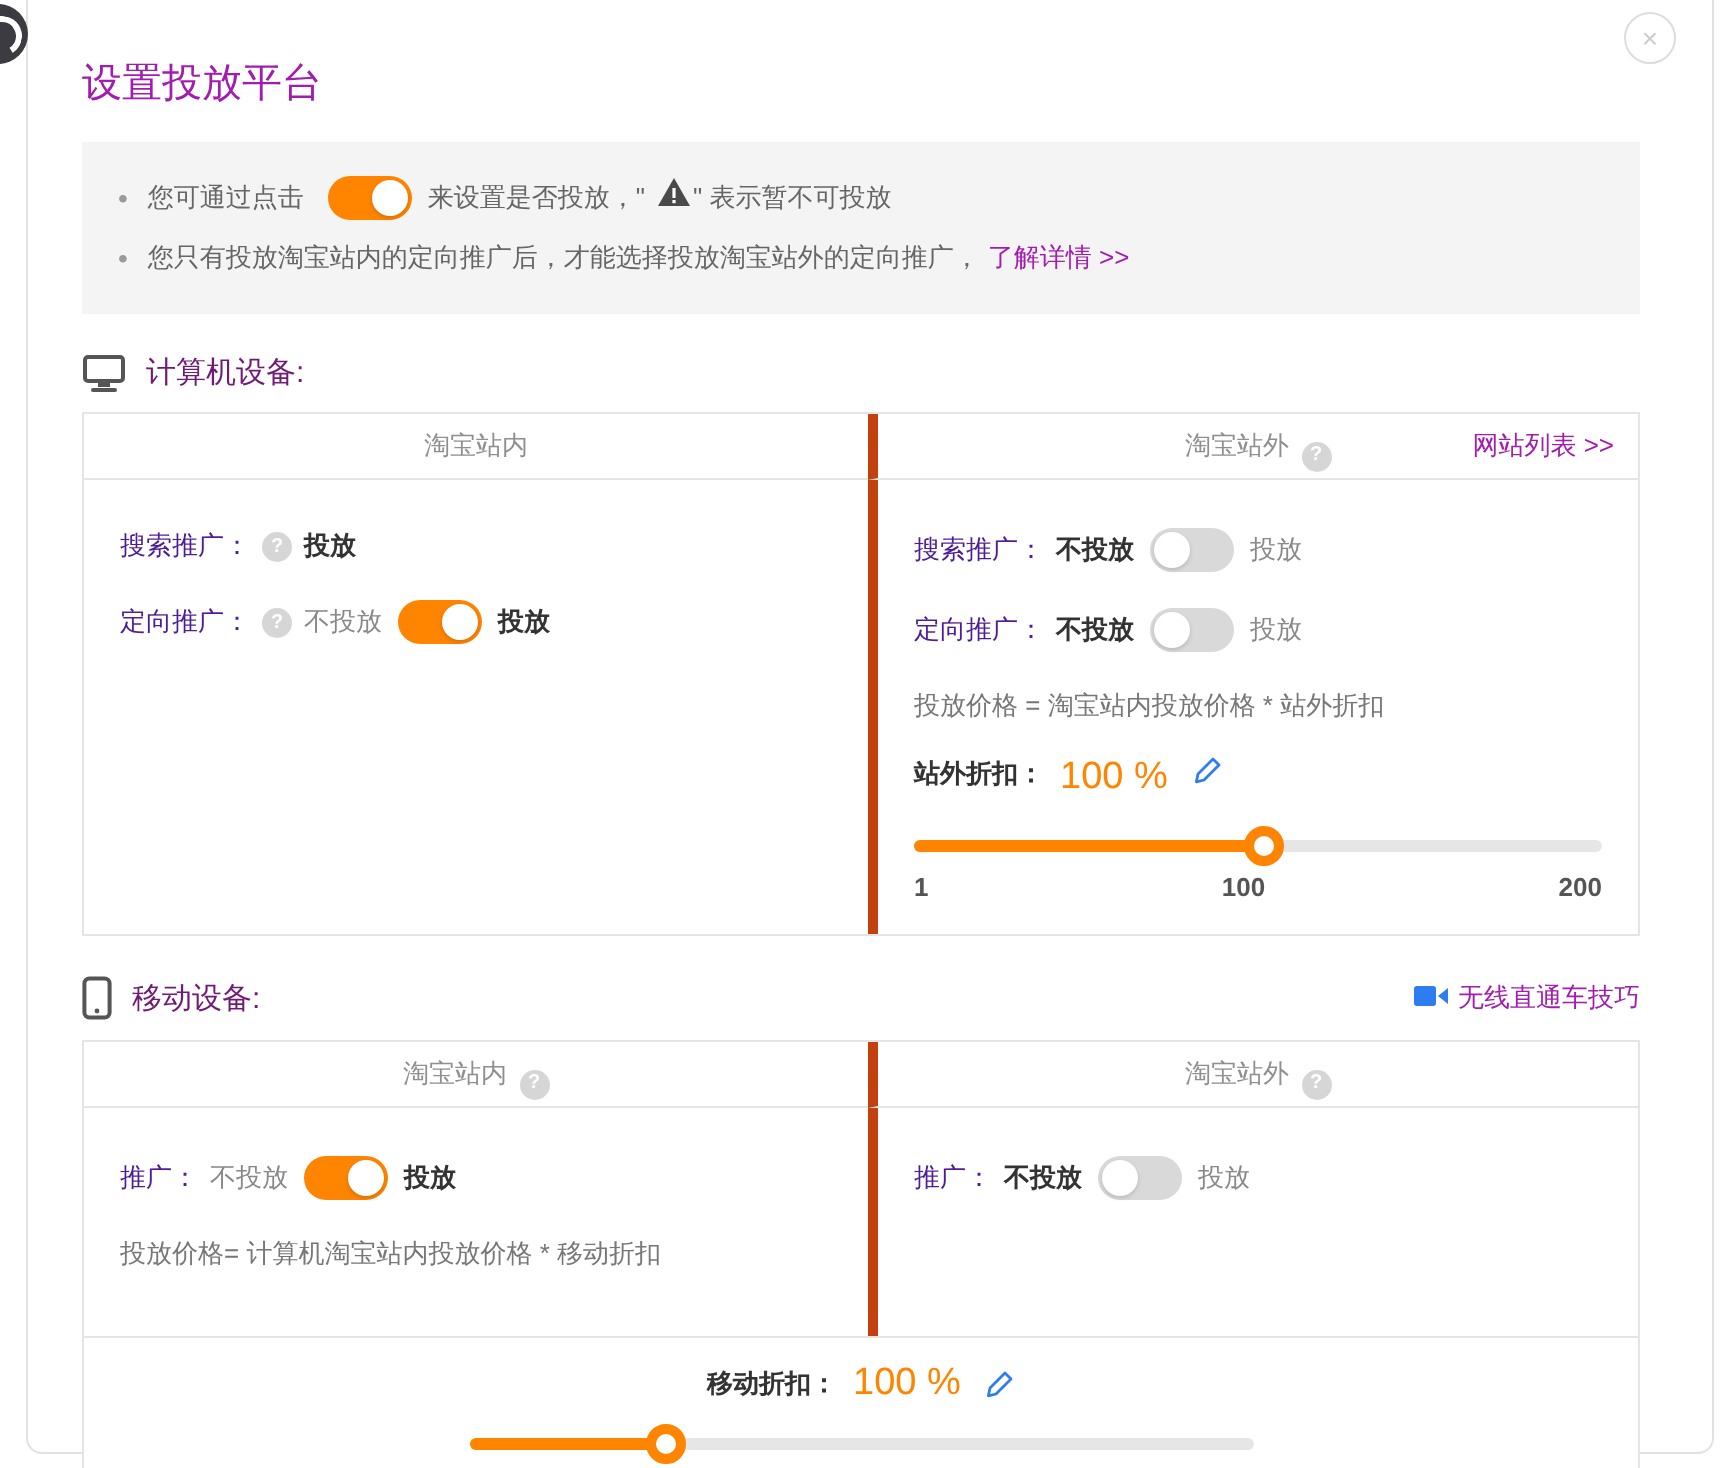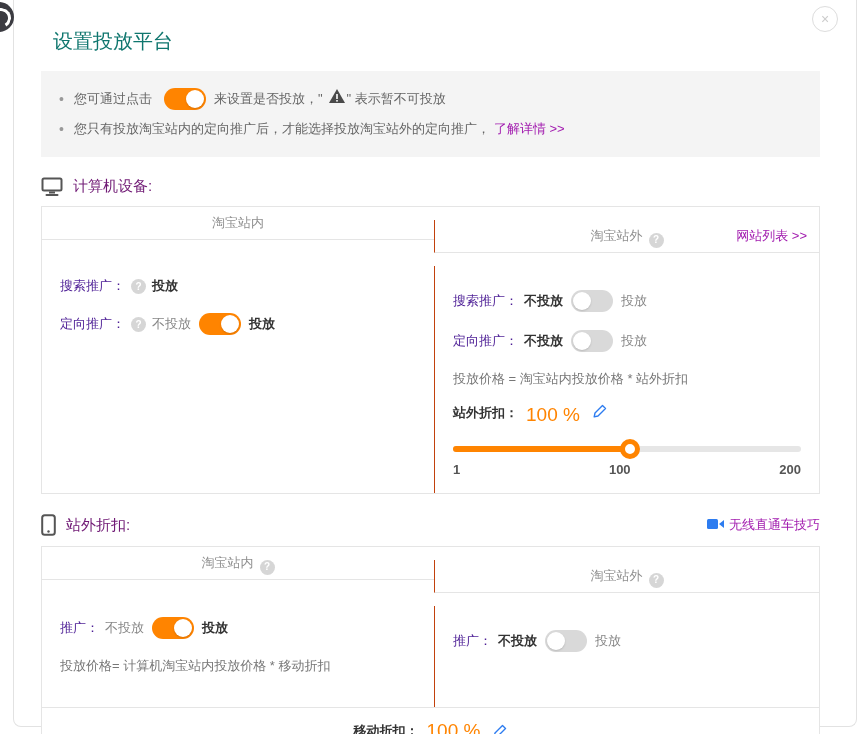--- a/index.html
+++ b/index.html
@@ -13,21 +13,21 @@
     border:3px solid #fff; border-left-color:transparent; border-bottom-color:transparent;
     border-radius:50%; transform:rotate(12deg); }
 
   .panel { position:absolute; left:13px; top:0; width:844px; height:727px; background:#fff;
     border:1px solid #e2e2e2; border-top:none; border-radius:0 0 8px 8px; padding:18px 36px 0 27px; }
 
   .close-btn { position:absolute; top:6px; right:18px; width:26px; height:26px; border:1px solid #ddd;
     border-radius:50%; color:#ccc; font-size:14px; line-height:24px; text-align:center; cursor:pointer;
     background:#fff; }
 
-  .title { font-size:20px; color:#0f766e; margin:10px 0 16px 12px; font-weight:400; }
+  .title { font-size:20px; color:#a21caf; margin:10px 0 16px 0; font-weight:400; }
 
   .notice { background:#f4f4f4; padding:13px 18px; line-height:30px; color:#666; }
   .notice .row { display:flex; align-items:center; flex-wrap:wrap; }
   .bullet { color:#999; margin-right:10px; font-size:14px; }
   .notice .seg { margin-right:4px; }
 
   .toggle { display:inline-block; position:relative; width:42px; height:22px; border-radius:11px;
     vertical-align:middle; margin:0 8px; cursor:pointer; flex:none; }
   .toggle.on  { background:#ff8400; }
   .toggle.off { background:#d9d9d9; }
@@ -41,21 +41,21 @@
   .link { color:#a21caf; text-decoration:none; cursor:pointer; }
 
   .section-head { display:flex; align-items:center; margin:20px 0 10px 0; }
   .section-head .ico { margin-right:10px; display:inline-flex; }
   .section-title { font-size:15px; color:#701a75; }
   .head-right { margin-left:auto; display:flex; align-items:center; gap:5px; font-size:13px; }
 
   .dtable { border:1px solid #e5e5e5; display:grid; grid-template-columns:392px 1fr; background:#fff; }
   .th { position:relative; height:33px; line-height:32px; text-align:center; color:#8f8f8f;
     border-bottom:1px solid #e5e5e5; font-size:13px; }
-  .th.right-col, .td.right-col { border-left:1px solid #c2410c;margin-top:13px; }
+  .th.right-col, .td.right-col { border-left:5px solid #c2410c; }
   .th .corner-link { position:absolute; right:12px; top:0; }
   .td { padding:14px 18px 16px 18px; }
   .frow { display:flex; align-items:center; margin:10px 0 18px 0; }
   .frow:last-child { margin-bottom:6px; }
   .lbl { color:#4c1d95; margin-right:6px; }
   .val-on { color:#333; font-weight:bold; }
   .val-off { color:#888; }
   .state-strong { color:#333; font-weight:bold; }
   .help { display:inline-flex; width:15px; height:15px; border-radius:50%; background:#d6d6d6;
     color:#fff; font-size:10px; font-weight:bold; align-items:center; justify-content:center;
@@ -190,21 +190,21 @@
       </div>
     </div>
 
     <div class="section-head">
       <span class="ico">
         <svg width="15" height="22" viewBox="0 0 15 22">
             <rect x="1.2" y="1.2" width="12.6" height="19.6" rx="2.5" fill="none" stroke="#555" stroke-width="2"></rect>
             <circle cx="7.5" cy="17.5" r="1.2" fill="#555"></circle>
           </svg>
       </span>
-      <span class="section-title">站外折扣:</span>
+      <span class="section-title">移动设备:</span>
       <span class="head-right">
         <span>
           <svg width="17" height="12" viewBox="0 0 17 12">
               <rect x="0" y="1" width="11" height="10" rx="1.5" fill="#2d7cf0"></rect>
               <path d="M12 6 L17 2 L17 10 Z" fill="#2d7cf0"></path>
             </svg>
         </span>
         <a class="link">无线直通车技巧</a>
       </span>
     </div>

